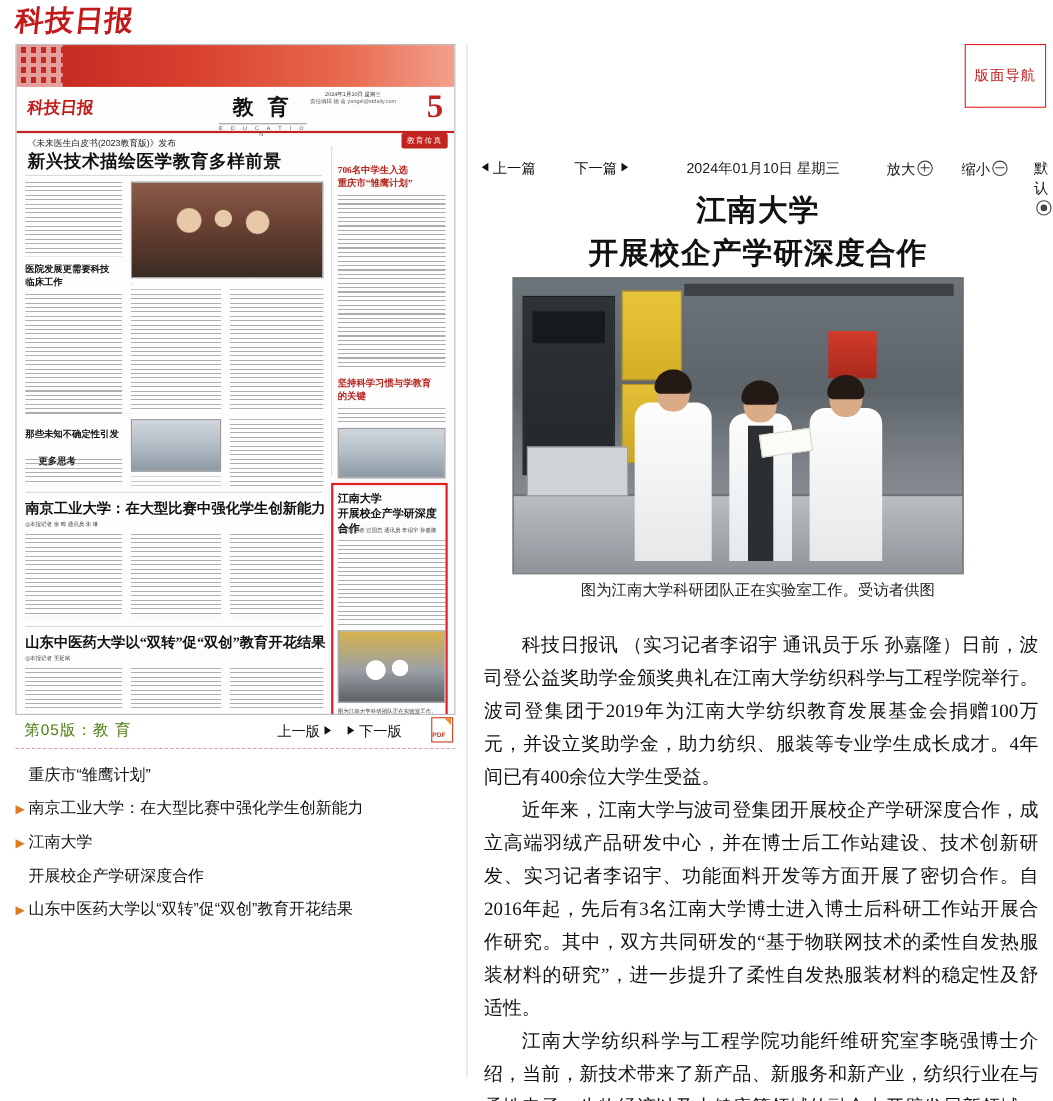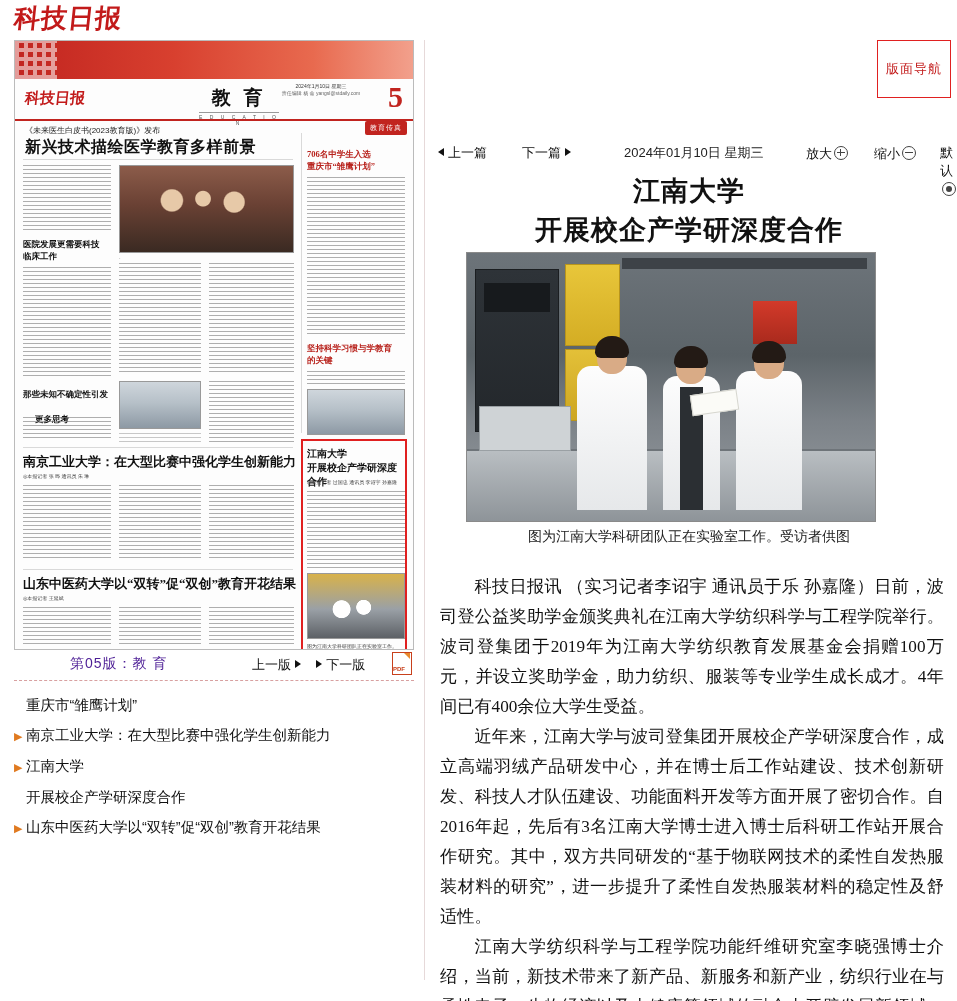--- a/index.html
+++ b/index.html
@@ -223,23 +223,22 @@
     position: absolute;
     left: 14px;
     top: 652px;
     width: 400px;
     height: 26px;
   }
   .meta-page {
     position: absolute;
     left: 8px; top: 3px;
     font-size: 14px;
-    color: #4c1d95;
+    color: #4d7c0f;
     letter-spacing: 1px;
-    margin-left: 48px;
   }
   .meta-nav {
     position: absolute;
     left: 238px; top: 4px;
     font-size: 13px;
     color: #111;
   }
   .meta-nav a {
     color: #111;
     text-decoration: none;
@@ -674,16 +673,16 @@
     <div class="p-head"></div>
     <div class="p-hair"></div>
   </div>
   <div class="ap-paper"></div>
 </div>
 
 <div class="photo-caption">图为江南大学科研团队正在实验室工作。受访者供图</div>
 
 <div class="body-text">
   <p>科技日报讯 （实习记者李诏宇  通讯员于乐  孙嘉隆）日前，波司登公益奖助学金颁奖典礼在江南大学纺织科学与工程学院举行。波司登集团于2019年为江南大学纺织教育发展基金会捐赠100万元，并设立奖助学金，助力纺织、服装等专业学生成长成才。4年间已有400余位大学生受益。</p>
-  <p>近年来，江南大学与波司登集团开展校企产学研深度合作，成立高端羽绒产品研发中心，并在博士后工作站建设、技术创新研发、科技人才队伍建设、功能面料开发等方面开展了密切合作。自2016年起，先后有3名江南大学博士进入博士后科研工作站开展合作研究。其中，双方共同研发的“基于物联网技术的柔性自发热服装材料的研究”，进一步提升了柔性自发热服装材料的稳定性及舒适性。</p>
+  <p>近年来，江南大学与波司登集团开展校企产学研深度合作，成立高端羽绒产品研发中心，并在博士后工作站建设、技术创新研发、实习记者李诏宇、功能面料开发等方面开展了密切合作。自2016年起，先后有3名江南大学博士进入博士后科研工作站开展合作研究。其中，双方共同研发的“基于物联网技术的柔性自发热服装材料的研究”，进一步提升了柔性自发热服装材料的稳定性及舒适性。</p>
   <p>江南大学纺织科学与工程学院功能纤维研究室李晓强博士介绍，当前，新技术带来了新产品、新服务和新产业，纺织行业在与柔性电子、生物经济以及大健康等领域的融合中开辟发展新领域。未来，纺织行业要向高端化、智能化、绿色化和融合化方向发展，面向基础问题、新兴领域和未来产业，加快培育纺织行业的新质生产力。</p>
 
 </div>
 
 </body></html>

